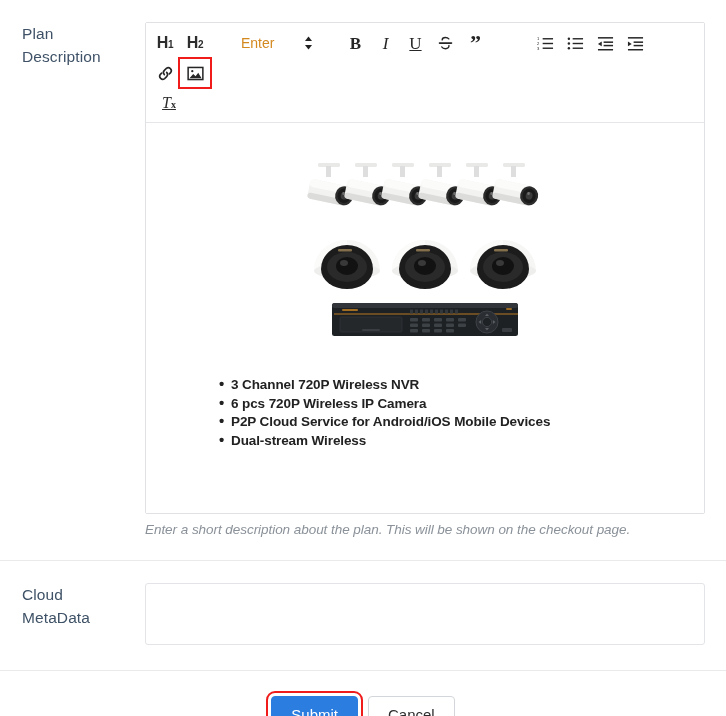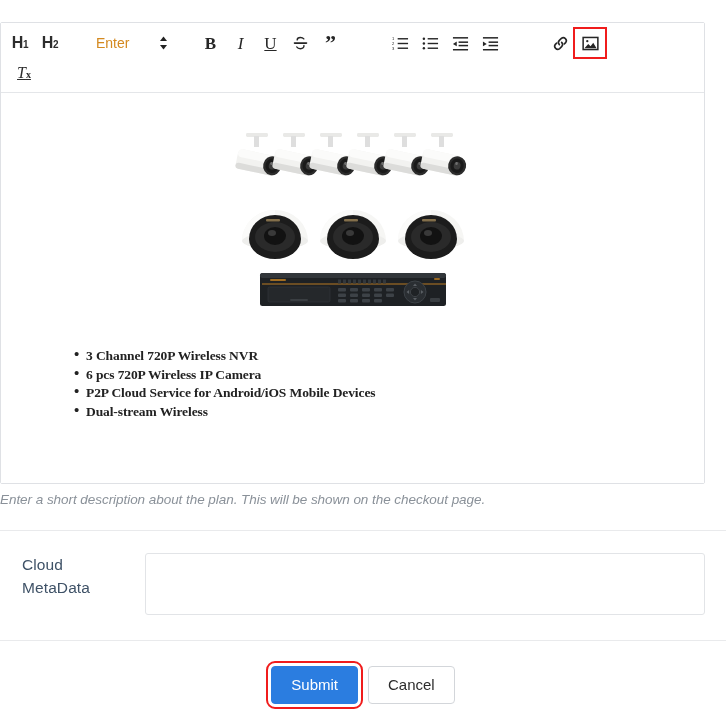--- a/index.html
+++ b/index.html
@@ -149,21 +149,21 @@
     display: flex;
     align-items: center;
     padding-left: 4px;
   }
 
   
   .editor-content {
     min-height: 390px;
     padding: 10px 14px 16px 14px;
     background: #fff;
-    font-family: Liberation Serif, serif;
+    font-family: Liberation Sans, sans-serif;
     color: #111;
   }
   .product-image {
     width: 250px;
     margin: 18px auto 8px auto;
     position: relative;
   }
 
   
   .cam-row {
@@ -280,20 +280,21 @@
     background: #ffffff;
     color: #2c2c2c;
     border: 1px solid #d3d6da;
   }
 </style>
 </head>
 <body>
 
 <div class="form-row row-description">
 
+  <div class="field-label">Plan Description</div>
 
   <div class="field-control">
 
     <div class="editor">
 
       <div class="editor-toolbar">
 
         <button class="tb-btn heading-btn">
             <span>H</span>
             <sub>1</sub>

